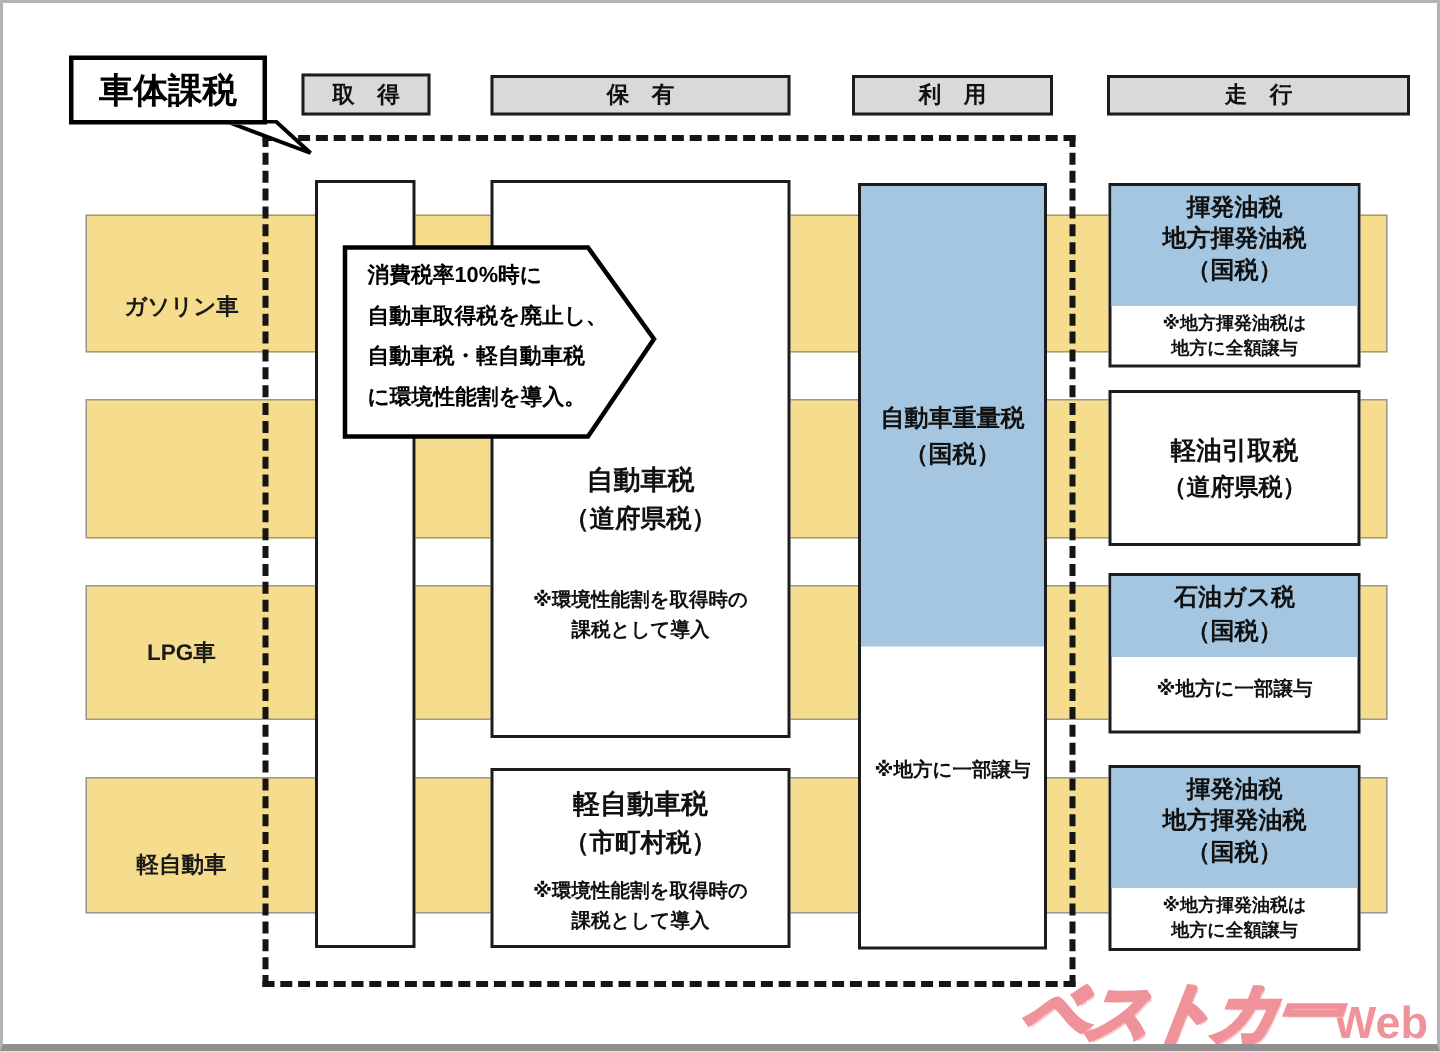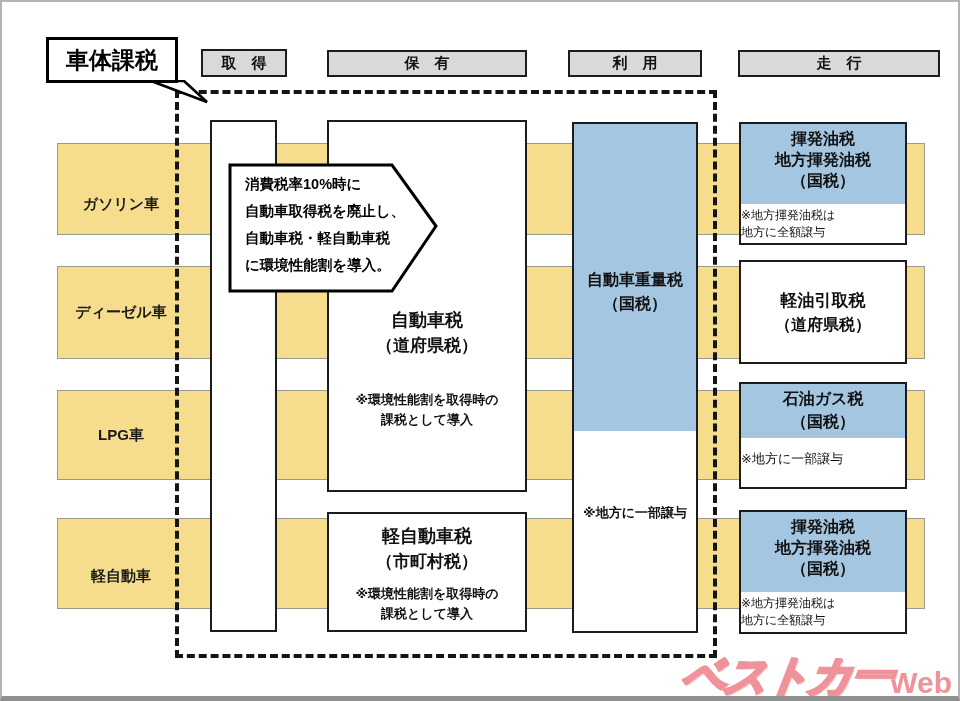--- a/index.html
+++ b/index.html
@@ -47,21 +47,21 @@
   .use-note{position:absolute;left:0;right:0;top:380px;text-align:center;font-weight:bold;font-size:13px;}
 
   .rbox{left:737px;width:168px;border-width:2.5px;}
   .rb1{top:120px;height:123px;}
   .rb2{top:258px;height:104px;display:flex;flex-direction:column;align-items:center;justify-content:center;}
   .rb3{top:380px;height:107px;}
   .rb4{top:508px;height:124px;}
   .rbox .bluepart{background:var(--blue);text-align:center;font-weight:bold;}
   .rb1 .bluepart,.rb4 .bluepart{height:80px;font-size:16px;line-height:1.32;padding-top:4px;box-sizing:border-box;}
   .rb3 .bluepart{height:54px;font-size:16px;line-height:1.45;padding-top:3px;box-sizing:border-box;}
-  .rbox .notepart{font-weight:normal;font-size:12px;line-height:1.45;padding-top:3px;}
+  .rbox .notepart{text-align:center;font-weight:bold;font-size:12px;line-height:1.45;padding-top:3px;}
   .rb3 .notepart{font-size:13px;padding-top:12px;}
   .rb2 .line1{font-weight:bold;font-size:17px;}
   .rb2 .line2{font-weight:bold;font-size:16px;margin-top:3px;}
 
   .box-auto .btitle{position:absolute;left:0;right:0;top:186px;text-align:center;font-weight:bold;font-size:18px;line-height:1.4;}
   .box-auto .bsub{font-size:17px;}
   .box-auto .bnote{position:absolute;left:0;right:0;top:268px;text-align:center;font-weight:bold;font-size:13px;line-height:1.55;}
   .box-kei .btitle{position:absolute;left:0;right:0;top:10px;text-align:center;font-weight:bold;font-size:18px;line-height:1.4;}
   .box-kei .bsub{font-size:17px;}
   .box-kei .bnote{position:absolute;left:0;right:0;top:70px;text-align:center;font-weight:bold;font-size:13px;line-height:1.5;}
@@ -85,21 +85,20 @@
 <div class="canvas">
 
   <div class="band band1"></div>
   <div class="band band2"></div>
   <div class="band band3"></div>
   <div class="band band4"></div>
 
   <div class="dashed"></div>
 
   <div class="rowlabel rl1">ガソリン車</div>
-  <div class="rowlabel rl2">ディーゼル車</div>
   <div class="rowlabel rl3">LPG車</div>
   <div class="rowlabel rl4">軽自動車</div>
 
   <div class="hdr hdr-acq">取　得</div>
   <div class="hdr hdr-own">保　有</div>
   <div class="hdr hdr-use">利　用</div>
   <div class="hdr hdr-run">走　行</div>
 
   <svg class="titletail" width="64" height="24" viewBox="0 0 64 24">
     <polygon points="3,1 36,1 59,22" fill="#ffffff" stroke="#000000" stroke-width="2.6"></polygon>

